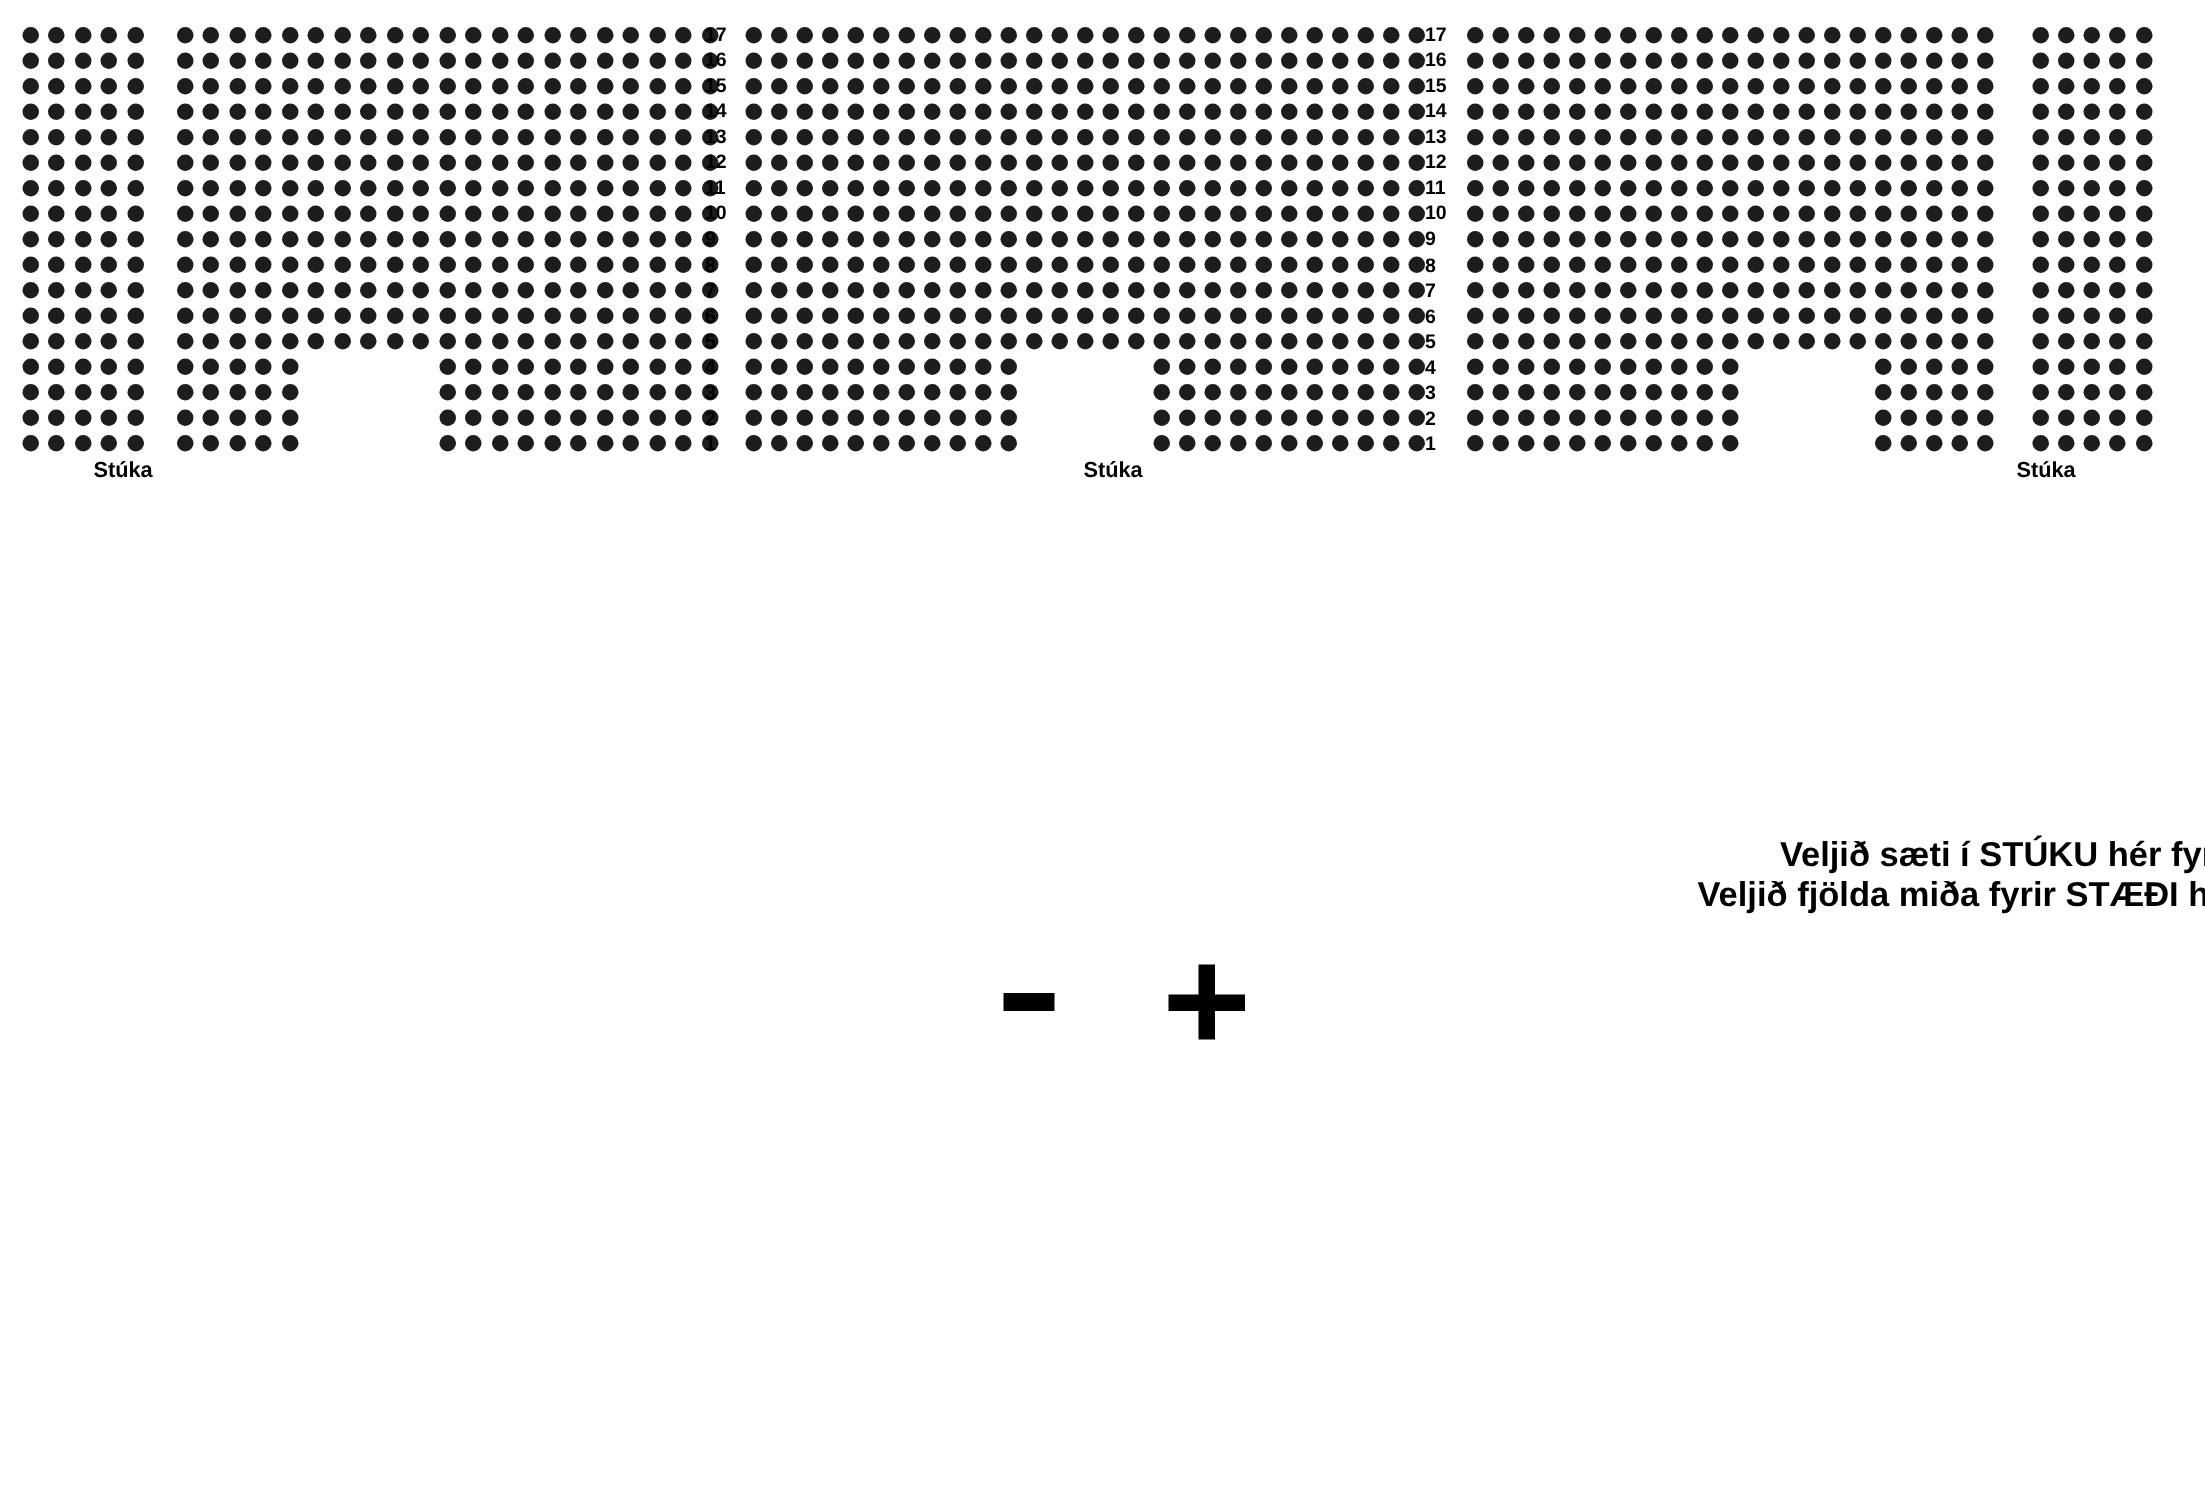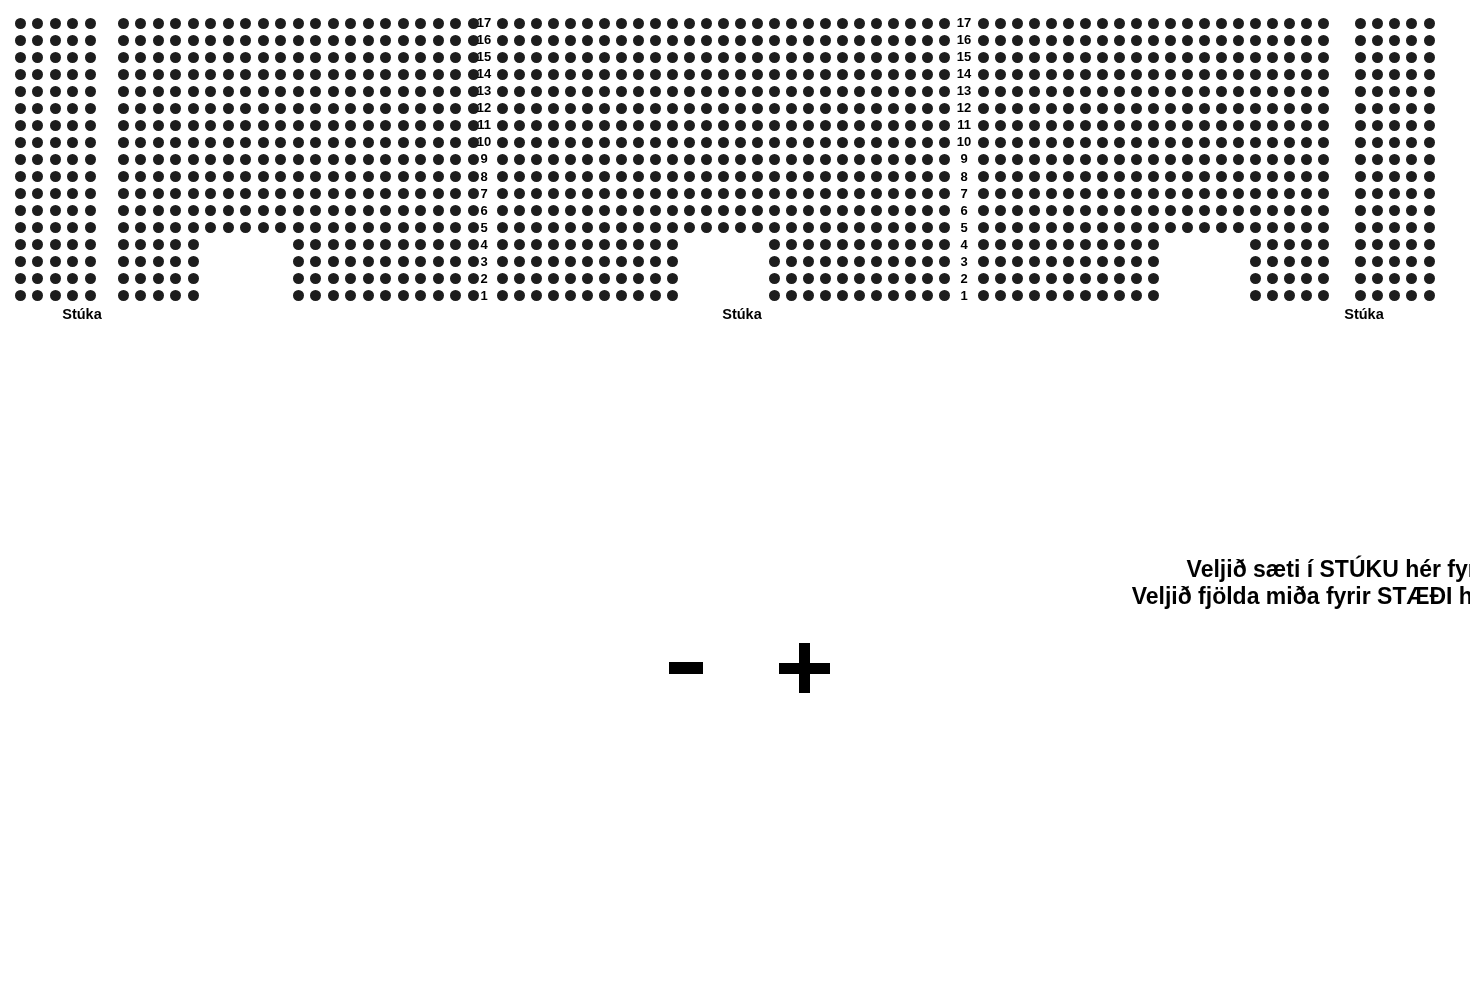--- a/index.html
+++ b/index.html
@@ -26,21 +26,21 @@
     position: absolute;
     width: 11px;
     height: 11px;
     border-radius: 50%;
   }
   .row-label {
     position: absolute;
     width: 28px;
     height: 16px;
     line-height: 16px;
-    text-align: center;
+    text-align: left;
     font-size: 13px;
     font-weight: bold;
     color: #000000;
     user-select: none;
   }
   .section-label {
     position: absolute;
     transform: translateX(-50%);
     font-size: 14.5px;
     font-weight: bold;

